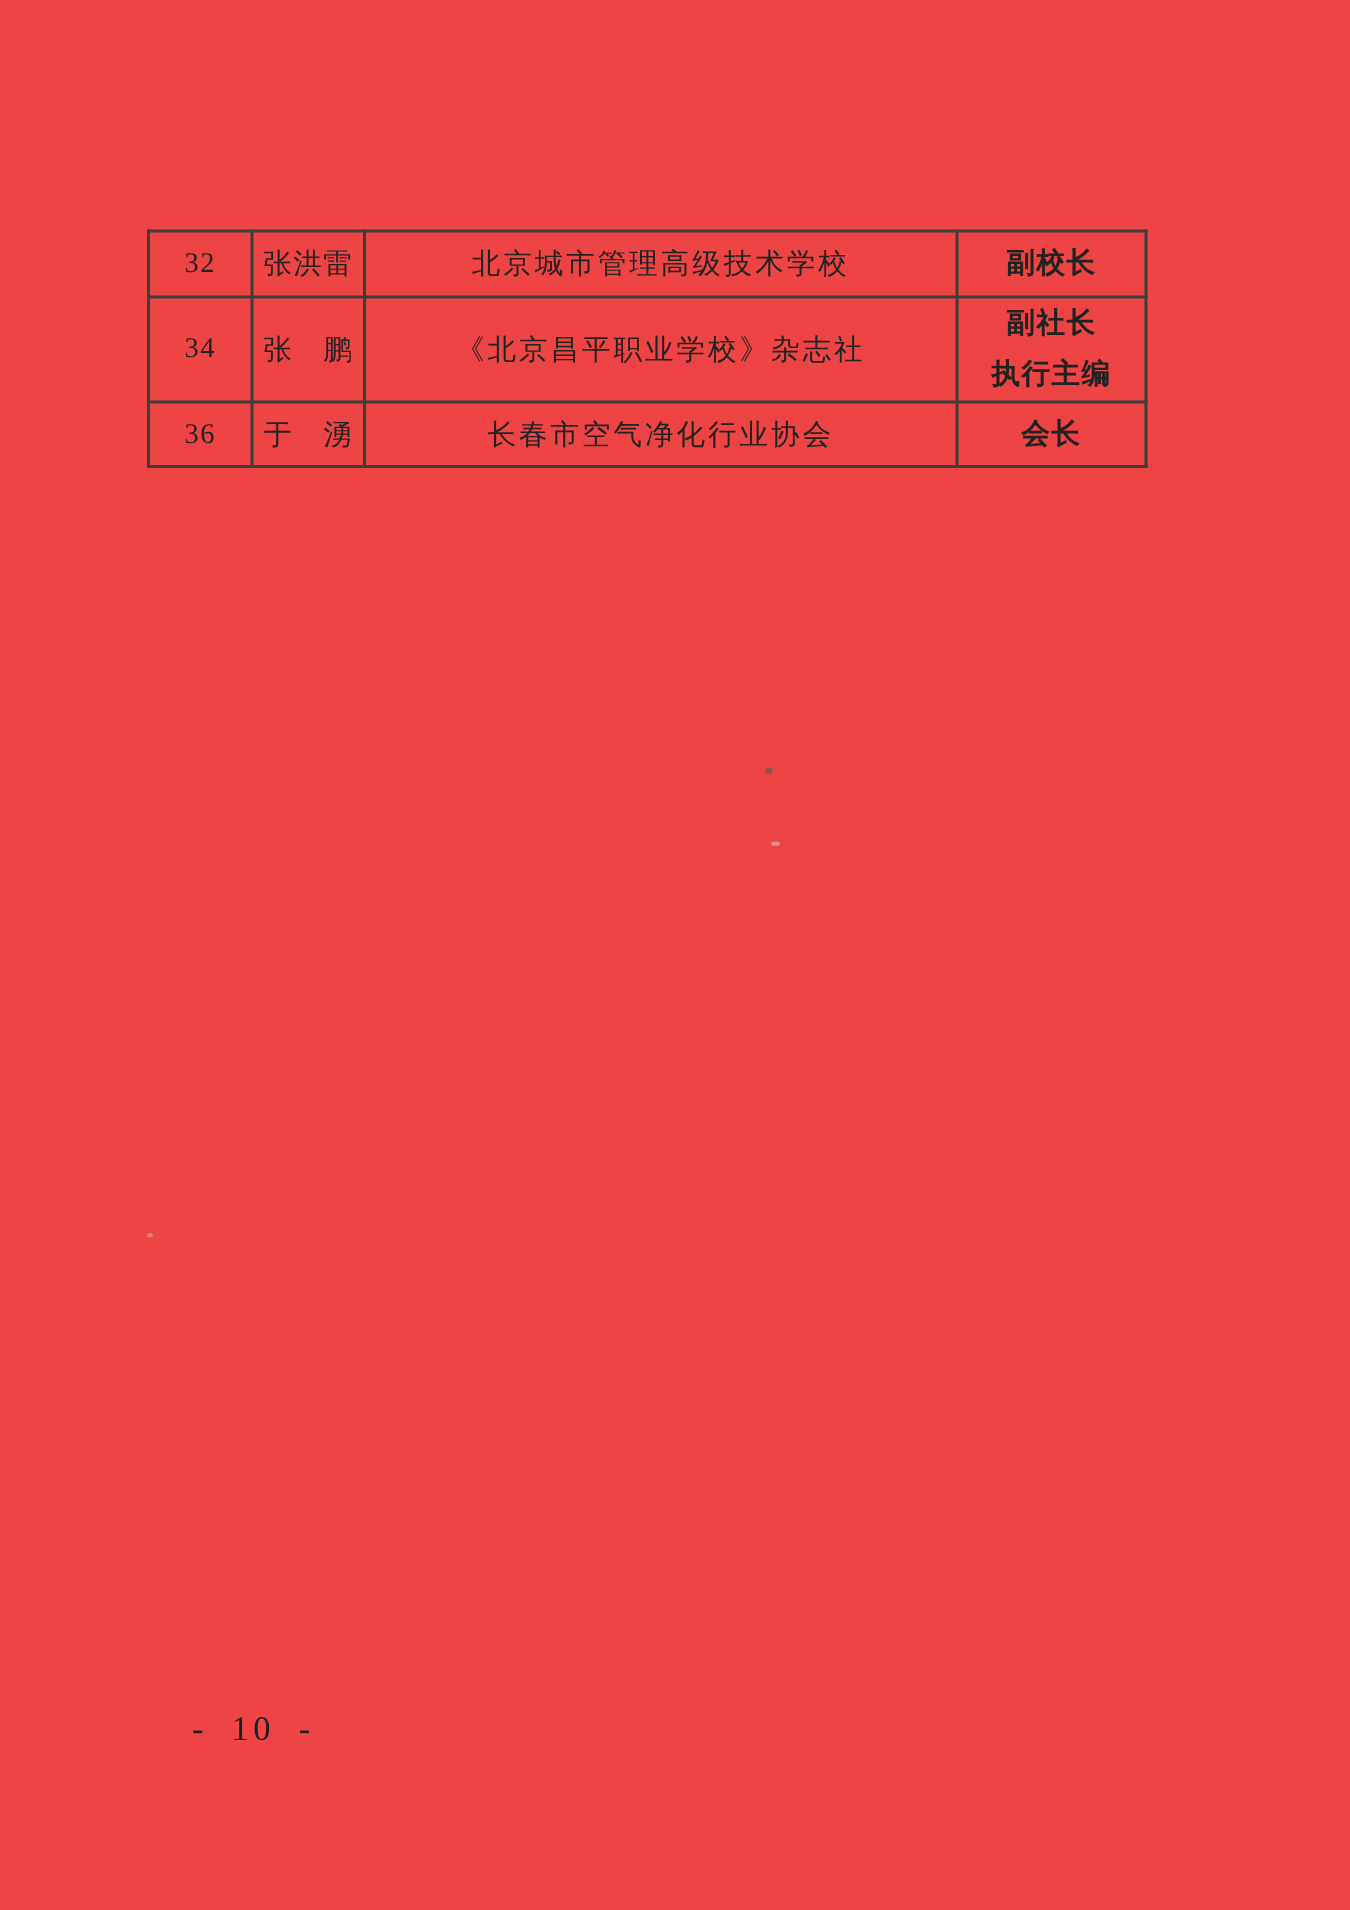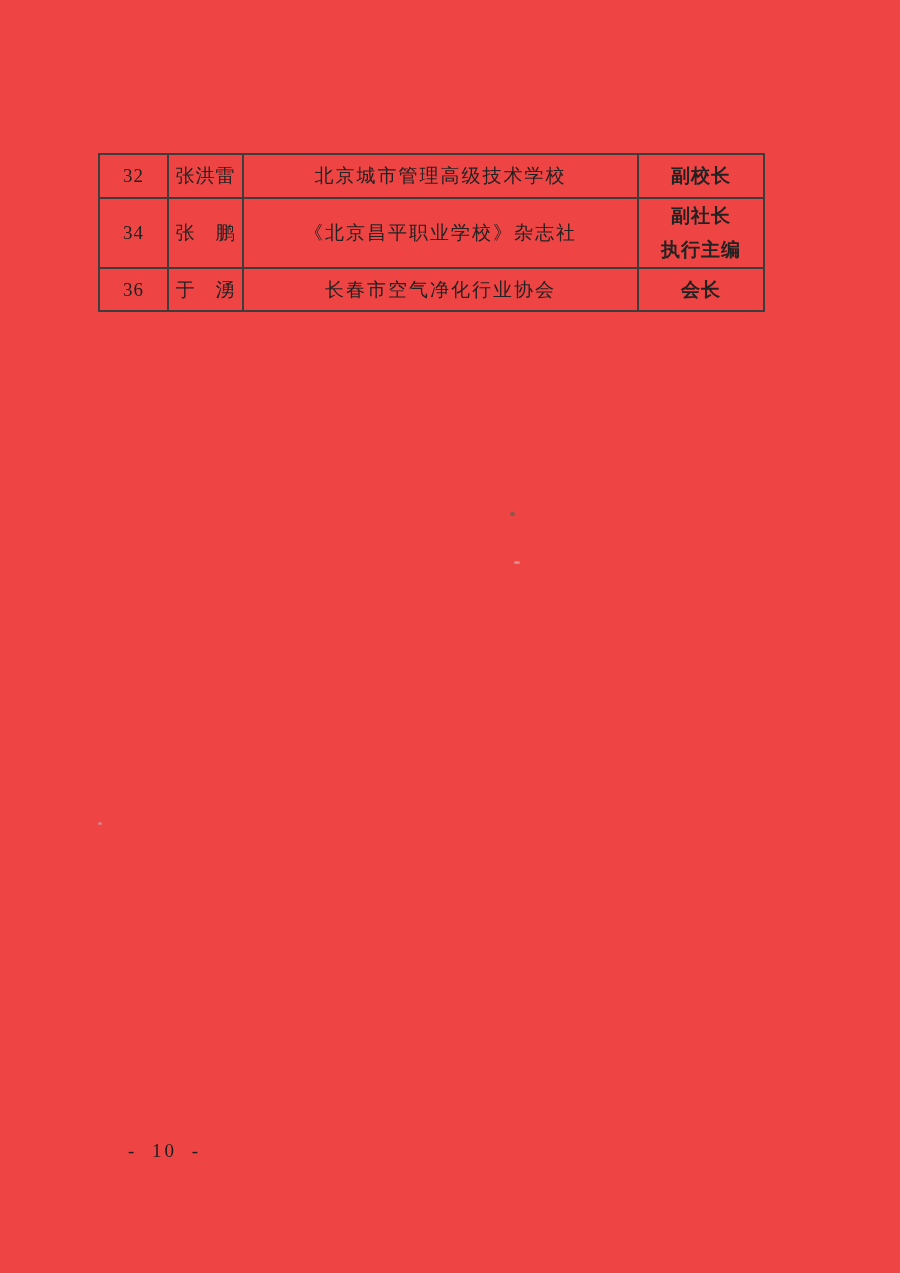--- a/index.html
+++ b/index.html
@@ -51,21 +51,21 @@
   }
   tr.row-h1 { height: 44px; }
   tr.row-h2 { height: 41px; }
   tr.row-h3 { height: 69px; margin-top: 48px; }
   tr.row-h4 { height: 40px; }
   tr.row-h5 { height: 43px; border-radius: 14px; }
   .page-number {
     position: absolute;
     left: 128px;
     top: 1140px;
-    font-size: 19px;
+    font-size: 23px;
     letter-spacing: 3px;
     word-spacing: 7px;
     color: #1e1e1e;
     font-family: "Liberation Serif", "DejaVu Serif", serif;
   }
   
   .speck-a {
     position: absolute;
     left: 510px;
     top: 512px;

